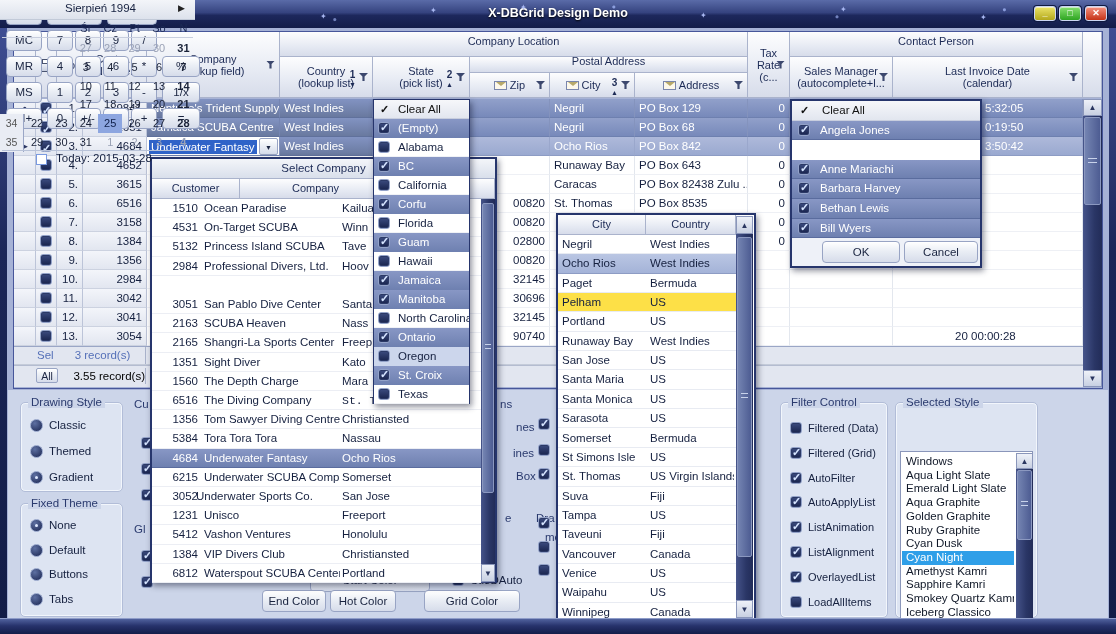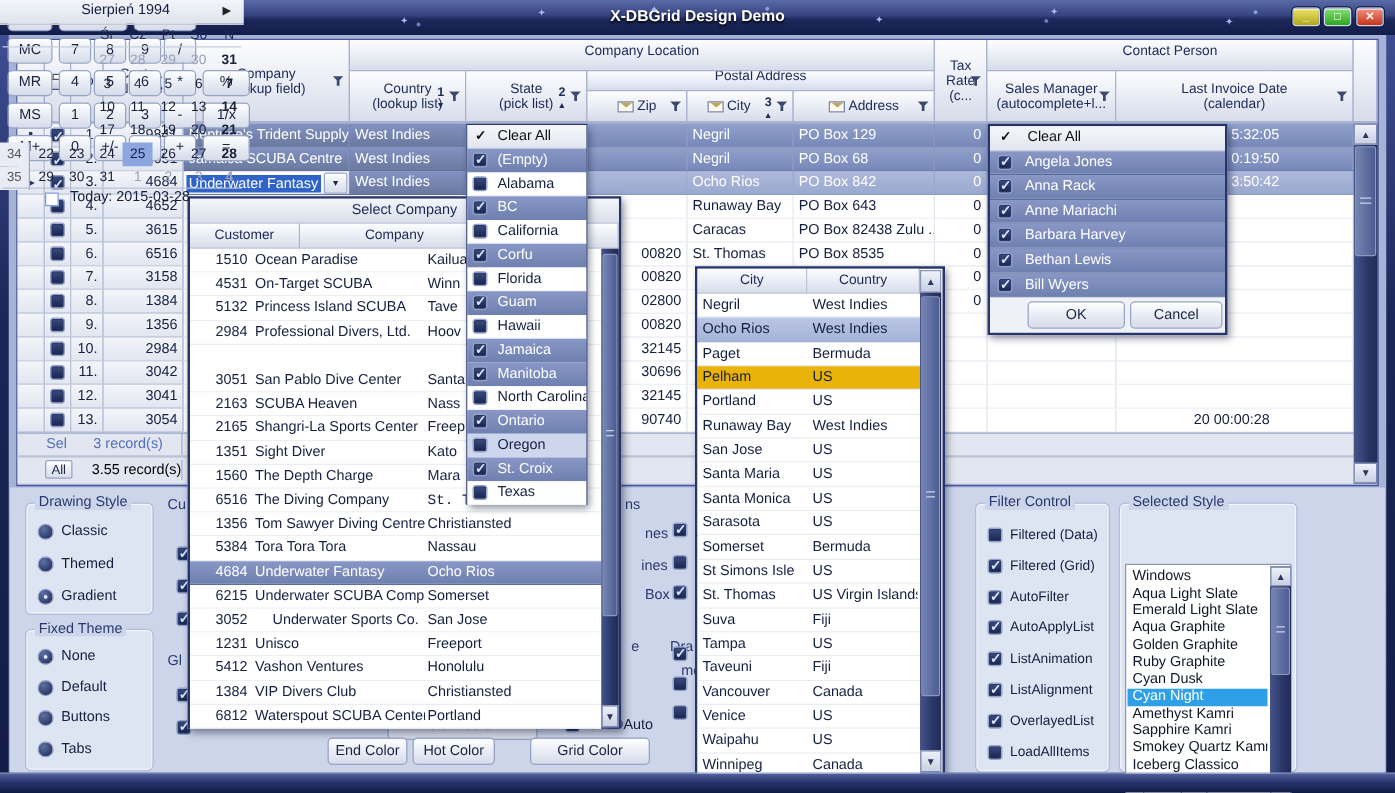--- a/index.html
+++ b/index.html
@@ -554,21 +554,21 @@
         <div style="position: absolute; left: 52px; top: 0px; width: 136px; line-height: 19px; overflow: hidden; white-space: nowrap;">Underwater Fantasy</div>
         <div style="position: absolute; left: 190px; top: 0px; width: 135px; line-height: 19px; overflow: hidden; white-space: nowrap;">Ocho Rios</div>
       </div>
       <div class="plist-row row-off" style="position: absolute; left: 0px; top: 308.8px; width: 329px; height: 19.2px; border-bottom: 1px solid rgb(236, 238, 244);">
         <div style="position: absolute; left: 4px; top: 0px; width: 42px; text-align: right; line-height: 19px;">6215</div>
         <div style="position: absolute; left: 52px; top: 0px; width: 136px; line-height: 19px; overflow: hidden; white-space: nowrap;">Underwater SCUBA Company</div>
         <div style="position: absolute; left: 190px; top: 0px; width: 135px; line-height: 19px; overflow: hidden; white-space: nowrap;">Somerset</div>
       </div>
       <div class="plist-row row-off" style="position: absolute; left: 0px; top: 328px; width: 329px; height: 19.2px; border-bottom: 1px solid rgb(236, 238, 244);">
         <div style="position: absolute; left: 4px; top: 0px; width: 42px; text-align: right; line-height: 19px;">3052</div>
-        <div style="position: absolute; left: 66px; top: 0px; width: 136px; line-height: 19px; overflow: hidden; white-space: nowrap;">Underwater Sports Co.</div>
+        <div style="position: absolute; left: 44px; top: 0px; width: 136px; line-height: 19px; overflow: hidden; white-space: nowrap;">Underwater Sports Co.</div>
         <div style="position: absolute; left: 190px; top: 0px; width: 135px; line-height: 19px; overflow: hidden; white-space: nowrap;">San Jose</div>
       </div>
       <div class="plist-row row-off" style="position: absolute; left: 0px; top: 347.2px; width: 329px; height: 19.2px; border-bottom: 1px solid rgb(236, 238, 244);">
         <div style="position: absolute; left: 4px; top: 0px; width: 42px; text-align: right; line-height: 19px;">1231</div>
         <div style="position: absolute; left: 52px; top: 0px; width: 136px; line-height: 19px; overflow: hidden; white-space: nowrap;">Unisco</div>
         <div style="position: absolute; left: 190px; top: 0px; width: 135px; line-height: 19px; overflow: hidden; white-space: nowrap;">Freeport</div>
       </div>
       <div class="plist-row row-off" style="position: absolute; left: 0px; top: 366.4px; width: 329px; height: 19.2px; border-bottom: 1px solid rgb(236, 238, 244);">
         <div style="position: absolute; left: 4px; top: 0px; width: 42px; text-align: right; line-height: 19px;">5412</div>
         <div style="position: absolute; left: 52px; top: 0px; width: 136px; line-height: 19px; overflow: hidden; white-space: nowrap;">Vashon Ventures</div>
@@ -665,21 +665,21 @@
         <div style="position: absolute; left: 92px; top: 0px; width: 84px; line-height: 19px; overflow: hidden; white-space: nowrap;">West Indies</div>
       </div>
       <div class="plist-row" style="position: absolute; left: 0px; top: 39.35px; width: 178px; height: 19.35px; background: linear-gradient(rgb(186, 198, 227), rgb(164, 179, 216)); color: rgb(21, 32, 63); border-bottom: 1px solid rgb(141, 156, 196);">
         <div style="position: absolute; left: 4px; top: 0px; width: 82px; line-height: 19px; overflow: hidden; white-space: nowrap;">Ocho Rios</div>
         <div style="position: absolute; left: 92px; top: 0px; width: 84px; line-height: 19px; overflow: hidden; white-space: nowrap;">West Indies</div>
       </div>
       <div class="plist-row" style="position: absolute; left: 0px; top: 58.7px; width: 178px; height: 19.35px; background: rgb(255, 255, 255); color: rgb(21, 32, 63); border-bottom: 1px solid rgb(232, 235, 242);">
         <div style="position: absolute; left: 4px; top: 0px; width: 82px; line-height: 19px; overflow: hidden; white-space: nowrap;">Paget</div>
         <div style="position: absolute; left: 92px; top: 0px; width: 84px; line-height: 19px; overflow: hidden; white-space: nowrap;">Bermuda</div>
       </div>
-      <div class="plist-row" style="position: absolute; left: 0px; top: 78.05px; width: 178px; height: 19.35px; background: #eab308; color: rgb(21, 32, 63); border-bottom: 1px solid rgb(232, 235, 242);">
+      <div class="plist-row" style="position: absolute; left: 0px; top: 78.05px; width: 178px; height: 19.35px; background: #fde047; color: rgb(21, 32, 63); border-bottom: 1px solid rgb(232, 235, 242);">
         <div style="position: absolute; left: 4px; top: 0px; width: 82px; line-height: 19px; overflow: hidden; white-space: nowrap;">Pelham</div>
         <div style="position: absolute; left: 92px; top: 0px; width: 84px; line-height: 19px; overflow: hidden; white-space: nowrap;">US</div>
       </div>
       <div class="plist-row" style="position: absolute; left: 0px; top: 97.4px; width: 178px; height: 19.35px; background: rgb(255, 255, 255); color: rgb(21, 32, 63); border-bottom: 1px solid rgb(232, 235, 242);">
         <div style="position: absolute; left: 4px; top: 0px; width: 82px; line-height: 19px; overflow: hidden; white-space: nowrap;">Portland</div>
         <div style="position: absolute; left: 92px; top: 0px; width: 84px; line-height: 19px; overflow: hidden; white-space: nowrap;">US</div>
       </div>
       <div class="plist-row" style="position: absolute; left: 0px; top: 116.75px; width: 178px; height: 19.35px; background: rgb(255, 255, 255); color: rgb(21, 32, 63); border-bottom: 1px solid rgb(232, 235, 242);">
         <div style="position: absolute; left: 4px; top: 0px; width: 82px; line-height: 19px; overflow: hidden; white-space: nowrap;">Runaway Bay</div>
         <div style="position: absolute; left: 92px; top: 0px; width: 84px; line-height: 19px; overflow: hidden; white-space: nowrap;">West Indies</div>
@@ -826,24 +826,20 @@
     </div>
   <div id="popup-sales" class="popup" style="left: 790px; top: 99px; width: 192px; height: 169px;">
       <div class="plist-row row-clear" style="position: absolute; left: 0px; top: 0px; width: 188px; height: 19.6px;">
         <div style="position: absolute; left: 8px; top: 0px; line-height: 19px; font-weight: bold; font-size: 11px; color: rgb(17, 17, 17);">✓</div>
         <div style="position: absolute; left: 30px; top: 0px; line-height: 19px;">Clear All</div>
       </div>
       <div class="plist-row row-on" style="position: absolute; left: 0px; top: 19.6px; width: 188px; height: 19.6px; border-bottom: 1px solid rgb(90, 108, 158);">
         <div class="cb on" style="left: 6px; top: 3px; width: 12px; height: 12px; position: absolute;"></div>
         <div style="position: absolute; left: 28px; top: 0px; line-height: 19px;">Angela Jones</div>
       </div>
-      <div class="plist-row row-on" style="position: absolute; left: 0px; top: 39.2px; width: 188px; height: 19.6px; border-bottom: 1px solid rgb(90, 108, 158);">
-        <div class="cb on" style="left: 6px; top: 3px; width: 12px; height: 12px; position: absolute;"></div>
-        <div style="position: absolute; left: 28px; top: 0px; line-height: 19px;">Anna Rack</div>
-      </div>
       <div class="plist-row row-on" style="position: absolute; left: 0px; top: 58.8px; width: 188px; height: 19.6px; border-bottom: 1px solid rgb(90, 108, 158);">
         <div class="cb on" style="left: 6px; top: 3px; width: 12px; height: 12px; position: absolute;"></div>
         <div style="position: absolute; left: 28px; top: 0px; line-height: 19px;">Anne Mariachi</div>
       </div>
       <div class="plist-row row-on" style="position: absolute; left: 0px; top: 78.4px; width: 188px; height: 19.6px; border-bottom: 1px solid rgb(90, 108, 158);">
         <div class="cb on" style="left: 6px; top: 3px; width: 12px; height: 12px; position: absolute;"></div>
         <div style="position: absolute; left: 28px; top: 0px; line-height: 19px;">Barbara Harvey</div>
       </div>
       <div class="plist-row row-on" style="position: absolute; left: 0px; top: 98px; width: 188px; height: 19.6px; border-bottom: 1px solid rgb(90, 108, 158);">
         <div class="cb on" style="left: 6px; top: 3px; width: 12px; height: 12px; position: absolute;"></div>

